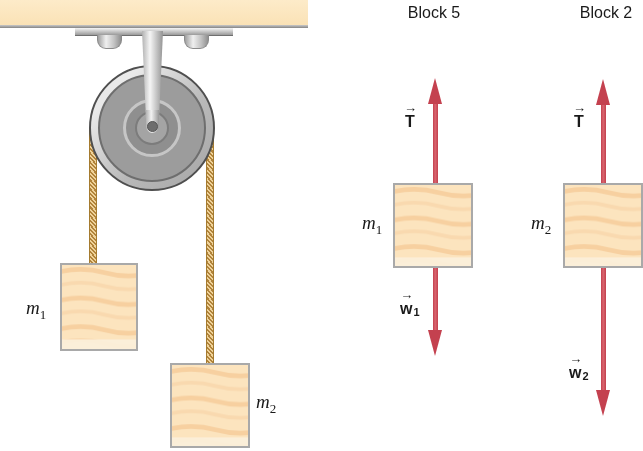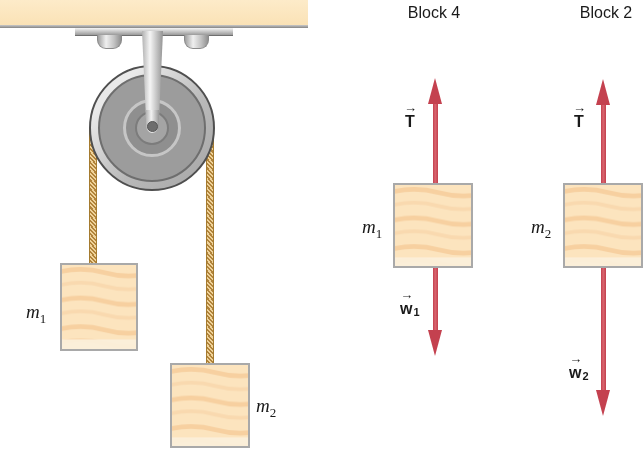--- a/index.html
+++ b/index.html
@@ -52,21 +52,21 @@
   
   .block { border:2.5px solid #A9A9A9; box-sizing:border-box; background:#FCE4BE; }
   .block svg { display:block; width:100%; height:100%; }
   .blk-m1 { left:60px;  top:263px; width:78px; height:88px; }
   .blk-m2 { left:170px; top:363px; width:80px; height:85px; }
   .fbd-box1 { left:393px; top:183px; width:80px; height:85px; }
   .fbd-box2 { left:563px; top:183px; width:80px; height:85px; }
 
   
   .mass-label { font-family:"Liberation Serif", serif; font-style:italic;
-    font-size:19px; line-height:27px;text-align:right; }
+    font-size:19px; line-height:20px;text-align:right; }
   .mass-label sub { font-size:13px; font-style:normal;
     font-family:"Liberation Serif", serif; }
   .ml-m1 { left:26px;  top:298px; }
   .ml-m2 { left:256px; top:392px; }
   .ml-f1 { left:362px; top:213px; }
   .ml-f2 { left:531px; top:213px; }
 
   .fbd-title { font-size:16px; width:110px; text-align:center; }
   .t1 { left:379px; top:4px; }
   .t2 { left:551px; top:4px; }
@@ -129,21 +129,21 @@
   <div class="abs block blk-m2">
     <svg preserveAspectRatio="none" viewBox="0 0 80 85">
       <rect width="80" height="85" fill="url(#wood)"></rect>
       <rect x="0" y="76" width="80" height="9" fill="#FBF0DC" opacity="0.9"></rect>
     </svg>
   </div>
 
   <div class="abs mass-label ml-m1"><span>m</span><sub>1</sub></div>
   <div class="abs mass-label ml-m2"><span>m</span><sub>2</sub></div>
 
-  <div class="abs fbd-title t1">Block 4</div>
+  <div class="abs fbd-title t1">Block 5</div>
 
   <div class="abs shaft" style="left:433px; top:102px; height:81px;"></div>
   <div class="abs head up" style="left:428px; top:78px;"></div>
   <div class="abs veclbl" style="left:404px; top:104px;">
     <span class="vec">
         <span class="arr">→</span>
         <span class="ltr">T</span>
       </span>
   </div>
 

